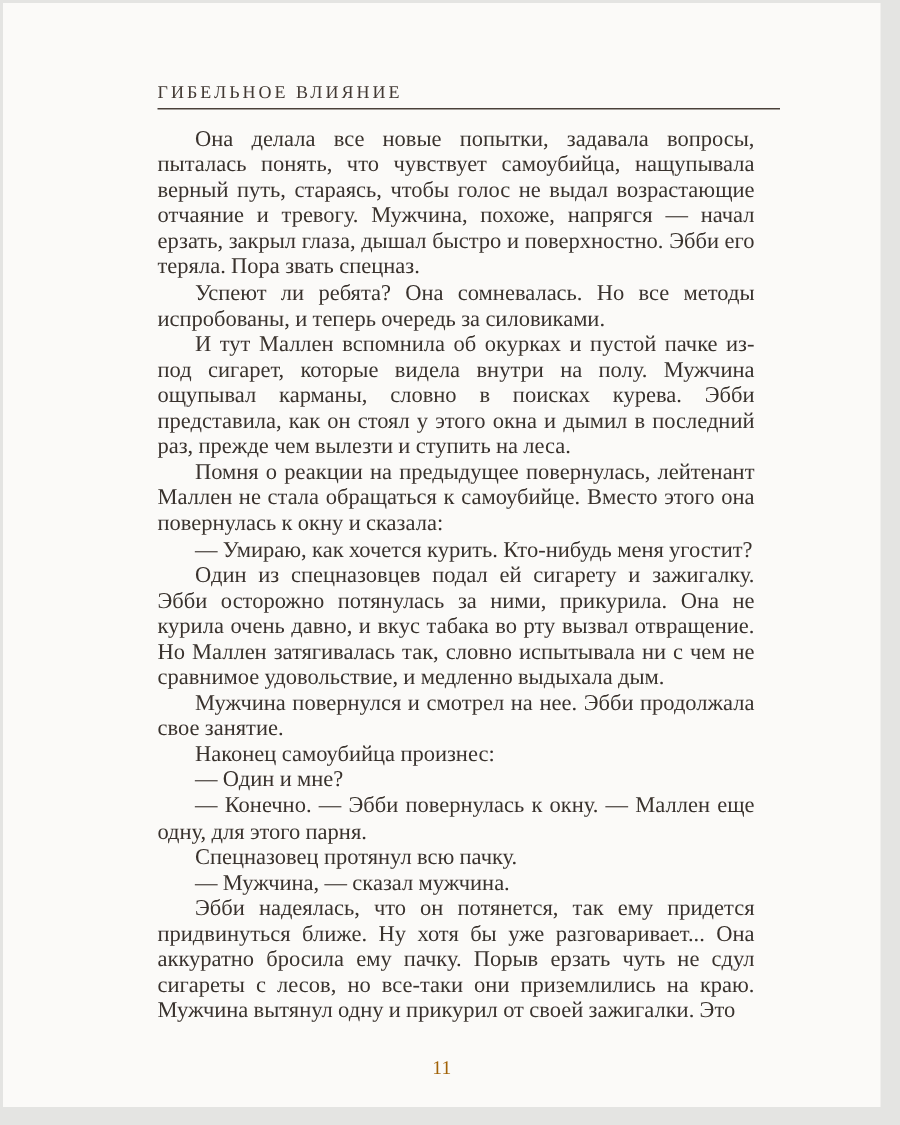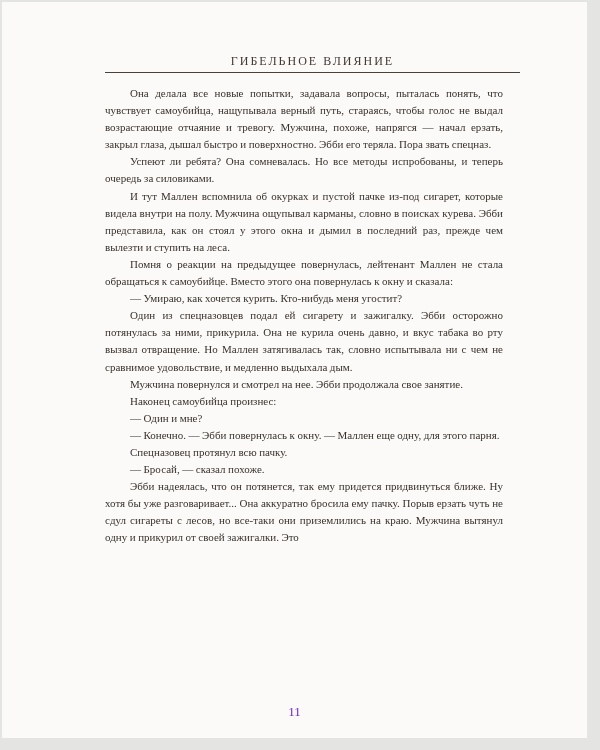--- a/index.html
+++ b/index.html
@@ -24,56 +24,56 @@
     background: #fbfaf8;
     color: #39322d;
   }
   .running-header {
     position: absolute;
     left: 103px;
     right: 67px;
     top: 52px;
   }
   .header-title {
-    text-align: center;
+    text-align: left;
     font-size: 12px;
     letter-spacing: 2px;
     color: #423933;
     white-space: nowrap;
   }
   .header-rule {
     margin-top: 3px;
     border-bottom: 1px solid #4a403a;
     height: 0;
   }
   .text-body {
     position: absolute;
     left: 103px;
     right: 84px;
     top: 83px;
-    font-size: 11px;
+    font-size: 15px;
     line-height: 17.1px;
     text-align: justify;
     hyphens: auto;
     -webkit-hyphens: auto;
     word-spacing: -0.2px;
   }
   .text-body p {
     margin: 0;
     padding: 0;
     text-indent: 25px;
   }
   .page-number {
     position: absolute;
     left: 0;
     right: 0;
     top: 702px;
     text-align: center;
     font-size: 13px;
-    color: #6d28d9;
+    color: #a16207;
   }
 </style>
 </head>
 <body>
 
 <div class="canvas">
   <div class="sheet">
 
     <div class="running-header">
       <div class="header-title">ГИБЕЛЬНОЕ ВЛИЯНИЕ</div>
@@ -85,20 +85,20 @@
       <p>Успеют ли ребята? Она сомневалась. Но все методы испробованы, и теперь очередь за силовиками.</p>
       <p>И тут Маллен вспомнила об окурках и пустой пачке из-под сигарет, которые видела внутри на полу. Мужчина ощупывал карманы, словно в поисках курева. Эбби представила, как он стоял у этого окна и дымил в последний раз, прежде чем вылезти и ступить на леса.</p>
       <p>Помня о реакции на предыдущее повернулась, лейтенант Маллен не стала обращаться к самоубийце. Вместо этого она повернулась к окну и сказала:</p>
       <p>— Умираю, как хочется курить. Кто-нибудь меня угостит?</p>
       <p>Один из спецназовцев подал ей сигарету и зажигалку. Эбби осторожно потянулась за ними, прикурила. Она не курила очень давно, и вкус табака во рту вызвал отвращение. Но Маллен затягивалась так, словно испытывала ни с чем не сравнимое удовольствие, и медленно выдыхала дым.</p>
       <p>Мужчина повернулся и смотрел на нее. Эбби продолжала свое занятие.</p>
       <p>Наконец самоубийца произнес:</p>
       <p>— Один и мне?</p>
       <p>— Конечно. — Эбби повернулась к окну. — Маллен еще одну, для этого парня.</p>
       <p>Спецназовец протянул всю пачку.</p>
-      <p>— Бросай, — сказал похоже.</p>
+      <p>— Мужчина, — сказал мужчина.</p>
       <p>Эбби надеялась, что он потянется, так ему придется придвинуться ближе. Ну хотя бы уже разговаривает... Она аккуратно бросила ему пачку. Порыв ерзать чуть не сдул сигареты с лесов, но все-таки они приземлились на краю. Мужчина вытянул одну и прикурил от своей зажигалки. Это</p>
     </div>
 
     <div class="page-number">11</div>
 
   </div>
 </div>
 
 </body></html>

